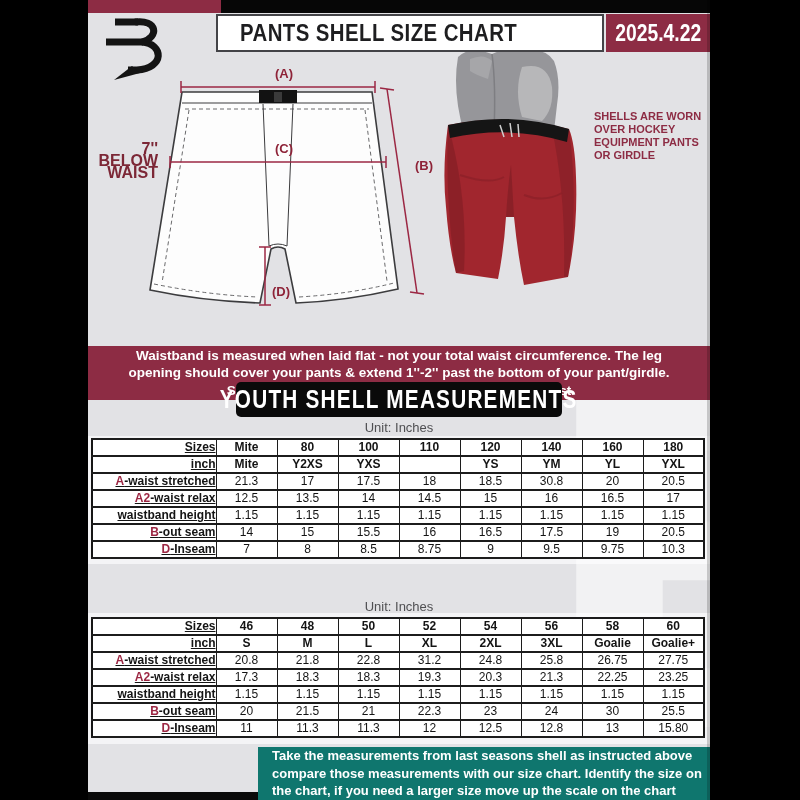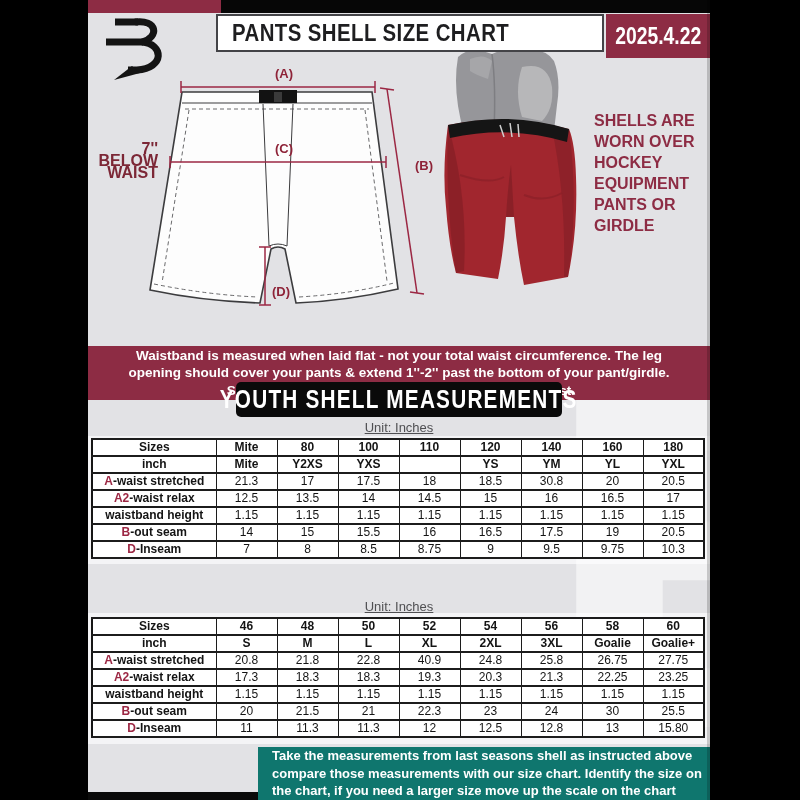--- a/index.html
+++ b/index.html
@@ -9,64 +9,64 @@
         background:#e2e2e5;overflow:hidden;}
   .edge-shadow{position:absolute;right:0;top:0;width:3px;height:800px;
         background:rgba(0,0,0,.18);z-index:6;}
   
   .strip-maroon{position:absolute;left:0;top:0;width:133px;height:13px;background:#8d2c44;z-index:3;}
   .strip-black{position:absolute;left:133px;top:0;width:489px;height:13px;background:#060606;z-index:3;}
   
   .logo-main{position:absolute;left:14px;top:15px;z-index:4;}
   .titlebox{position:absolute;left:128px;top:14px;width:388px;height:38px;background:#fff;
         border:2px solid #434347;box-sizing:border-box;display:flex;align-items:center;
-        padding-left:14px;z-index:4;}
+        padding-left:22px;z-index:4;}
   .titlebox .t{font-size:24px;font-weight:bold;color:#1e1e20;letter-spacing:.5px;
         transform:scaleX(.85);transform-origin:left center;white-space:nowrap;}
-  .datebox{position:absolute;left:518px;top:14px;width:104px;height:44px;background:#8d2c44;
+  .datebox{position:absolute;left:518px;top:14px;width:104px;height:38px;background:#8d2c44;
         display:flex;align-items:center;justify-content:center;z-index:4;}
   .datebox .t{font-size:23px;font-weight:bold;color:#fff;transform:scaleX(.84);white-space:nowrap;}
   
   .dlabel{position:absolute;width:60px;text-align:center;font-size:13px;font-weight:bold;
         color:#8e2338;z-index:3;}
   .waist-note{position:absolute;left:8px;top:143px;width:62px;text-align:right;font-size:16px;
         font-weight:bold;color:#7c2736;line-height:12px;z-index:3;}
-  .photo-note{position:absolute;left:506px;top:110px;width:118px;font-size:16px;font-weight:bold;
-        color:#8d2c44;line-height:21px;z-index:3;}
+  .photo-note{position:absolute;left:506px;top:110px;width:118px;font-size:11px;font-weight:bold;
+        color:#8d2c44;line-height:13px;z-index:3;}
   svg{position:absolute;z-index:2;}
   
   .info-banner{position:absolute;left:0;top:326px;width:622px;height:54px;background:#8d2c44;
         display:flex;align-items:center;justify-content:center;z-index:3;margin-top:20px;}
   .info-banner .t{width:566px;text-align:center;color:#fff;font-size:13.5px;font-weight:600;
         line-height:17.5px;}
   
   .section-head{position:absolute;left:148px;width:326px;background:#0a0a0a;border-radius:5px;
         display:flex;align-items:center;justify-content:center;z-index:3;}
   .section-head .t{font-size:26px;font-weight:bold;color:#fff;letter-spacing:1.5px;
         transform:scaleX(.8);white-space:nowrap;}
   #youth-head{top:382px;height:35px;}
   #adult-head{top:564px;height:34px;}
-  .unit{position:absolute;left:0;width:622px;text-align:center;font-size:13px;color:#4f4f52;z-index:3;text-decoration:underline;}
+  .unit{position:absolute;left:0;width:622px;text-align:center;font-size:13px;color:#4f4f52;z-index:3;}
   #youth-unit{top:420px;}
   #adult-unit{top:599px;}
   .white-band{position:absolute;left:0;width:622px;background:#f4f4f6;z-index:0;}
   #band1{top:436px;height:128px;}
   #band2{top:613px;height:131px;}
   
   .watermark{position:absolute;left:446px;top:338px;font-family:"DejaVu Sans",sans-serif;
         font-size:460px;font-weight:bold;color:rgba(255,255,255,.55);line-height:1;z-index:1;}
   
   table{position:absolute;left:3px;width:614px;border-collapse:collapse;table-layout:fixed;
         background:#fff;z-index:2;border:2px solid #161616;}
   #youth-table{top:438px;}
   #adult-table{top:617px;}
   td{border:1px solid #1c1c1c;border-top-width:2px;border-bottom-width:2px;height:15px;
         font-size:12px;line-height:13px;text-align:center;color:#141414;padding:0;
         overflow:hidden;white-space:nowrap;}
-  td.lbl{text-align:center;font-weight:bold;}
+  td.lbl{text-align:right;font-weight:bold;text-decoration:underline;}
   td.hdr{font-weight:bold;}
   .red{color:#9c2743;}
   
   .footer-black{position:absolute;left:0;top:747px;width:170px;height:53px;background:#0a0a0a;
         display:flex;align-items:center;justify-content:center;gap:7px;z-index:4;margin-top:45px;}
   .footer-black .brand{color:#f2f2f2;font-size:11px;font-weight:bold;letter-spacing:5px;white-space:nowrap;}
   .footer-maroon{position:absolute;left:170px;top:747px;width:460px;height:53px;background:#0f766e;
         display:flex;align-items:center;z-index:4;}
   .footer-maroon .t{padding:2px 10px 2px 14px;color:#fff;font-size:13px;font-weight:600;line-height:17.5px;}
 </style>
@@ -286,21 +286,21 @@
           <td class="hdr">2XL</td>
           <td class="hdr">3XL</td>
           <td class="hdr">Goalie</td>
           <td class="hdr">Goalie+</td>
         </tr>
         <tr>
           <td class="lbl"><span class="red">A</span>-waist stretched</td>
           <td>20.8</td>
           <td>21.8</td>
           <td>22.8</td>
-          <td>40.9</td>
+          <td>31.2</td>
           <td>24.8</td>
           <td>25.8</td>
           <td>26.75</td>
           <td>27.75</td>
         </tr>
         <tr>
           <td class="lbl"><span class="red">A2</span>-waist relax</td>
           <td>17.3</td>
           <td>18.3</td>
           <td>18.3</td>

